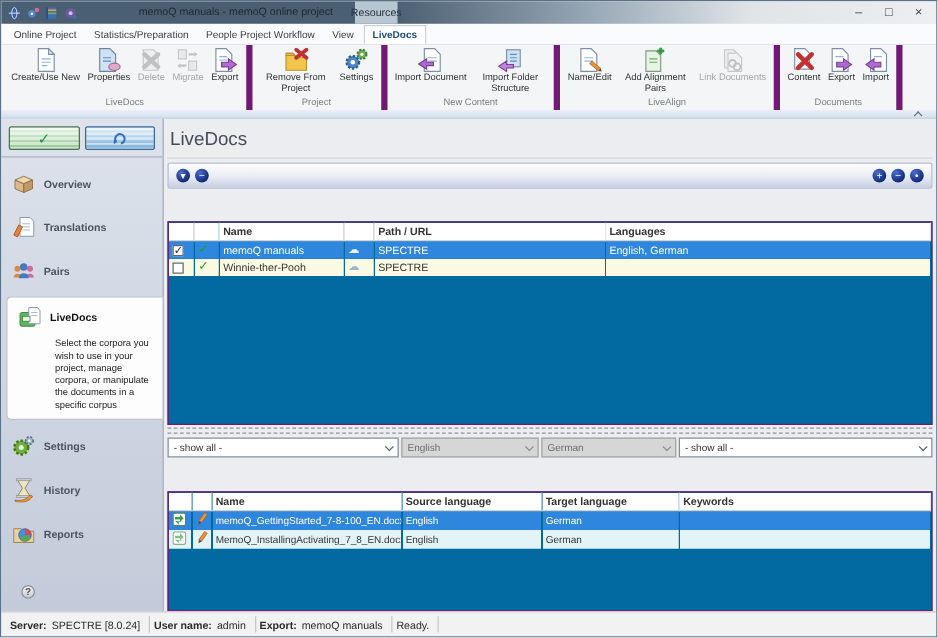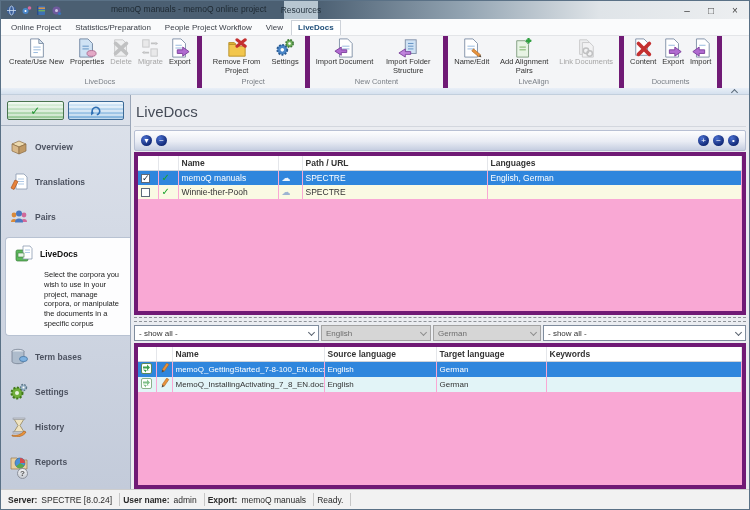--- a/index.html
+++ b/index.html
@@ -58,21 +58,21 @@
   
   .main { flex:1; display:flex; flex-direction:column; padding:0 3px; min-width:0; }
   .page-title { font-size:15px; color:#454b57; padding:8px 2px 6px; border-bottom:1px solid #d3d7de; }
   .strip { height:21px; margin:3px 0 1px; border:1px solid #b7bfd3; border-radius:2px;
     background:linear-gradient(#fdfdfe 0%,#e9ecf4 55%,#c6cee1 100%); display:flex; align-items:center; padding:0 4px; }
   .strip .spacer { flex:1; }
   .orb { width:11px; height:11px; border-radius:50%; background:radial-gradient(circle at 35% 30%,#4a6fd0,#122a78 70%); margin:0 2px; position:relative; }
   .orb span { position:absolute; inset:0; display:flex; align-items:center; justify-content:center; color:#fff; font-size:8px; line-height:1; }
 
   table.grid { width:100%; border-collapse:collapse; table-layout:fixed; font-size:8.5px; color:#333; }
-  .gridwrap { background:#f9a8d4; border:4px solid #701a75; overflow:hidden; }
+  .gridwrap { background:#0369a1; border:1px solid #701a75; overflow:hidden;margin-top:25px; }
   .gridwrap.corpora { height:163px; }
   .gridwrap.docs { flex:1; min-height:0; }
   th { font-weight:bold; text-align:left; padding:2px 3px; border-right:1px solid #e4e6ea; border-bottom:1px solid #cfd3d9; background:#fff; height:13px; white-space:nowrap; overflow:hidden; }
   td { padding:1px 3px; height:14px; white-space:nowrap; overflow:hidden; border-right:1px solid transparent; }
   tr.sel td { background:#2f86dd; color:#fff; }
   tr.cream td { background:#fafae3; }
   tr.cyan td { background:#e2f4f7; }
   .cb { display:inline-block; width:9px; height:9px; background:#fff; border:1px solid #5c6a7a; position:relative; vertical-align:middle; }
   .cb.on::after { content:"✓"; position:absolute; left:0; top:-2px; font-size:9px; color:#1b2a38; }
   .vmark { color:#16a228; font-weight:bold; font-size:10px; }
@@ -363,28 +363,20 @@
               <line x1="11" y1="8.5" x2="16" y2="8.5" stroke="#8fb4dc" stroke-width=".7"></line>
               <rect x="4" y="9" width="6" height="4" fill="#e8f5e8" stroke="#3a7a3a" stroke-width=".6"></rect>
             </svg>
           <span class="slabel">LiveDocs</span>
         </div>
         <div class="side-desc">Select the corpora you wish to use in your project, manage corpora, or manipulate the documents in a specific corpus</div>
         <div class="qmark">?</div>
       </div>
 
 
-      <div class="side-item">
-        <svg width="20" height="20" viewBox="0 0 20 20">
-            <ellipse cx="9" cy="4.5" rx="6" ry="2.2" fill="#dfe5ec" stroke="#6a7686" stroke-width=".7"></ellipse>
-            <path d="M3 4.5v10c0 1.2 2.7 2.2 6 2.2s6-1 6-2.2v-10" fill="#aebccc" stroke="#6a7686" stroke-width=".7"></path>
-            <ellipse cx="14.5" cy="12" rx="4" ry="2.6" fill="#7fb2e0" stroke="#3a6a9a" stroke-width=".7"></ellipse>
-          </svg>
-        <span class="slabel">Term bases</span>
-      </div>
 
       <div class="side-item">
         <svg width="20" height="20" viewBox="0 0 20 20">
             <circle cx="8" cy="11" r="5.5" fill="#6fae3a" stroke="#40781a" stroke-width="2" stroke-dasharray="2 1.6"></circle>
             <circle cx="8" cy="11" r="2" fill="#e8f2dc"></circle>
             <circle cx="14.5" cy="5.5" r="3" fill="#9ab4c8" stroke="#5a7486" stroke-width="1.4" stroke-dasharray="1.6 1.3"></circle>
             <circle cx="14.5" cy="5.5" r="1" fill="#fff"></circle>
           </svg>
         <span class="slabel">Settings</span>
       </div>

